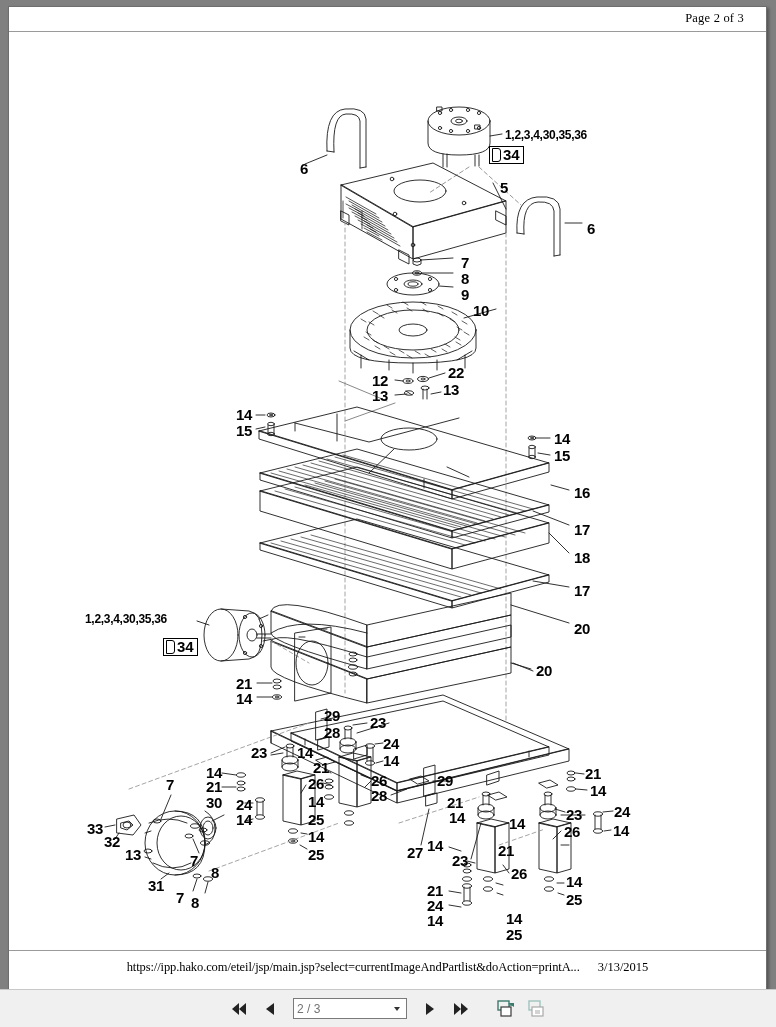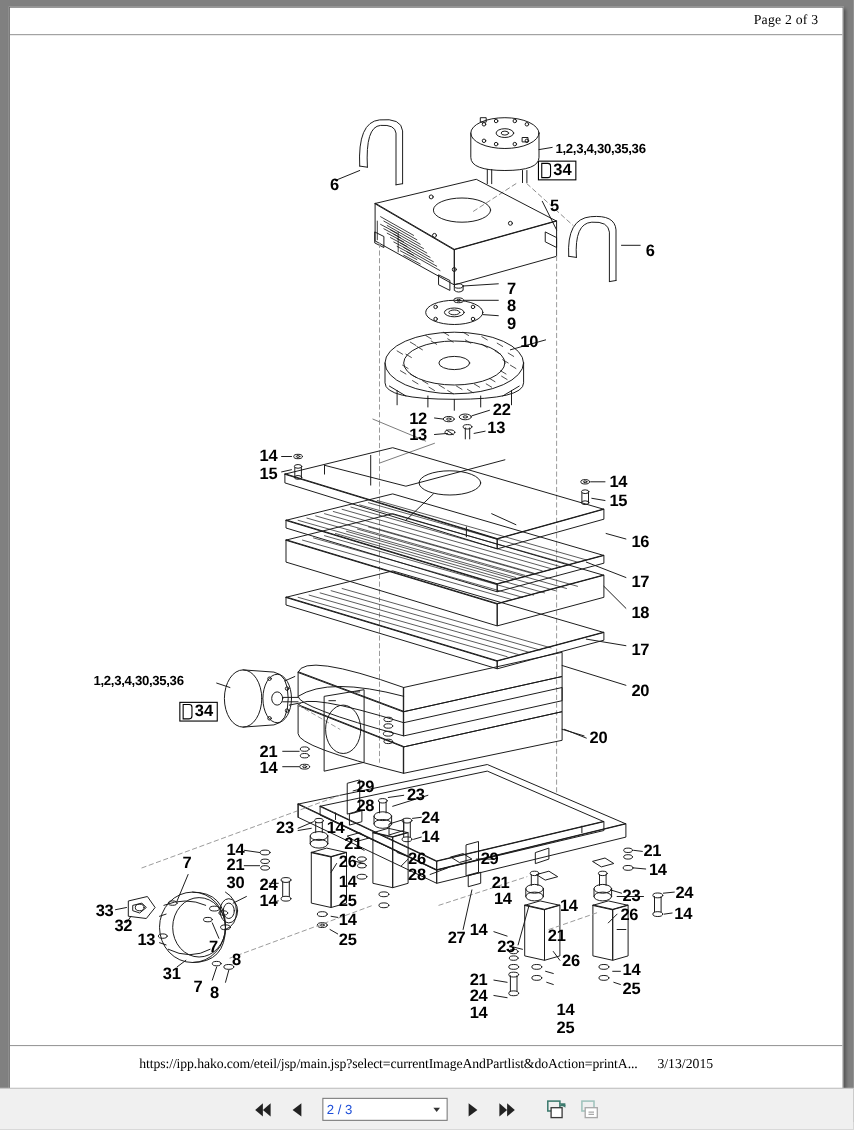--- a/index.html
+++ b/index.html
@@ -78,21 +78,21 @@
   }
   .tb-btn{
     width:22px;height:22px;display:flex;align-items:center;justify-content:center;
     cursor:pointer;background:transparent;border:none;padding:0;
   }
   .tb-btn svg{display:block;}
   #page-field{
     width:106px;height:19px;
     border:1px solid #7a7a7a;background:#fff;
     display:flex;align-items:center;
-    font-family:"Liberation Sans", sans-serif;font-size:12px;color:#1d4ed8;
+    font-family:"Liberation Sans", sans-serif;font-size:12px;color:#737373;
     padding:0 3px;position:relative;
     margin:0 3px;
   }
   #page-field .val{flex:1;}
   #page-field .caret{
     width:0;height:0;border-left:3.5px solid transparent;border-right:3.5px solid transparent;
     border-top:4px solid #333;margin-right:3px;
   }
   .tb-sep{width:5px;}
 </style>

